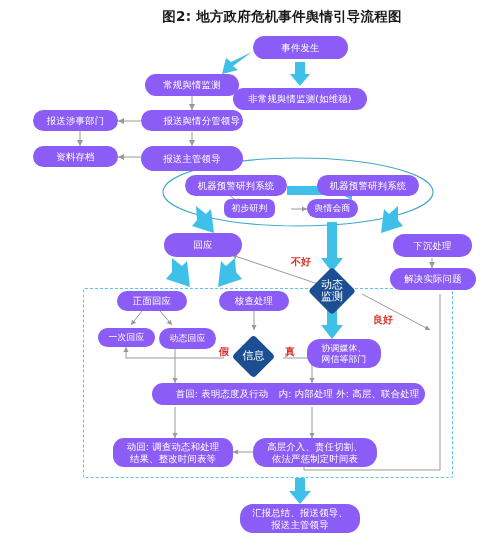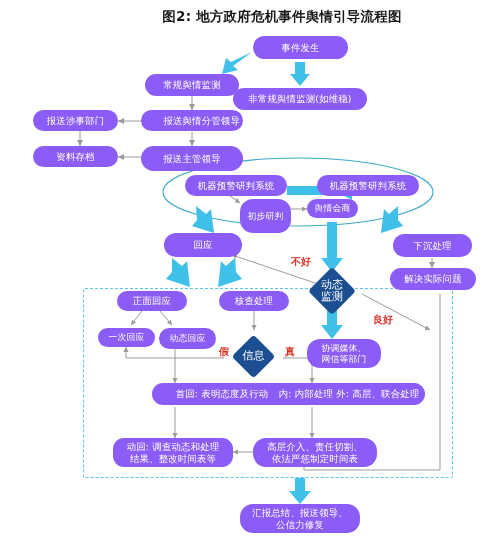--- a/index.html
+++ b/index.html
@@ -189,21 +189,21 @@
   </div>
 
   <div class="node pill" style="left:185px; top:175px; width:102px; height:21px;">
     <span>机器预警研判系统</span>
   </div>
 
   <div class="node pill" style="left:317px; top:175px; width:102px; height:21px;">
     <span>机器预警研判系统</span>
   </div>
 
-  <div class="node small pill" style="left:240px; top:199px; width:51px; height:34px;">
+  <div class="node small pill" style="left:224px; top:199px; width:51px; height:19px;border-radius:7px;">
     <span>初步研判</span>
   </div>
 
   <div class="node small pill" style="left:307px; top:199px; width:51px; height:19px;">
     <span>舆情会商</span>
   </div>
 
   <div class="node pill" style="left:164px; top:233px; width:78px; height:24px;">
     <span>回应</span>
   </div>
@@ -250,21 +250,21 @@
 结果、整改时间表等</span>
   </div>
 
   <div class="node pill" style="left:253px; top:438px; width:124px; height:29px;">
     <span>高层介入、责任切割、
 依法严惩制定时间表</span>
   </div>
 
   <div class="node pill" style="left:240px; top:504px; width:120px; height:29px;">
     <span>汇报总结、报送领导、
-公信力修复</span>
+报送主管领导</span>
   </div>
 
   <div class="diamond" style="left:315px; top:274px; width:34px; height:34px;"></div>
   <div class="diamond-label" style="left:311px; top:277px; width:42px; height:28px;">动态
 监测</div>
 
   <div class="diamond" style="left:238px; top:341px; width:31px; height:31px;"></div>
   <div class="diamond-label" style="left:234px; top:346px; width:39px; height:21px;">信息</div>
 
   <div class="redlabel" style="left:291px; top:255px;">不好</div>

